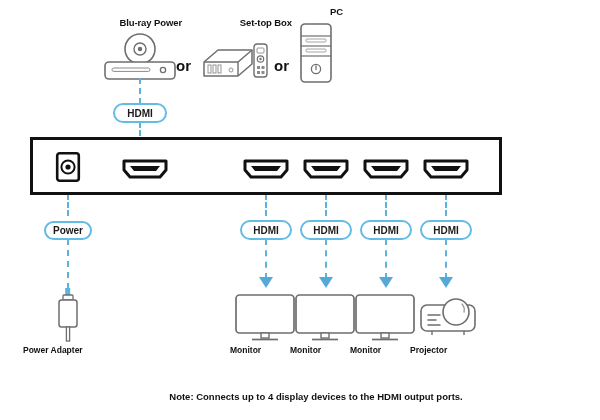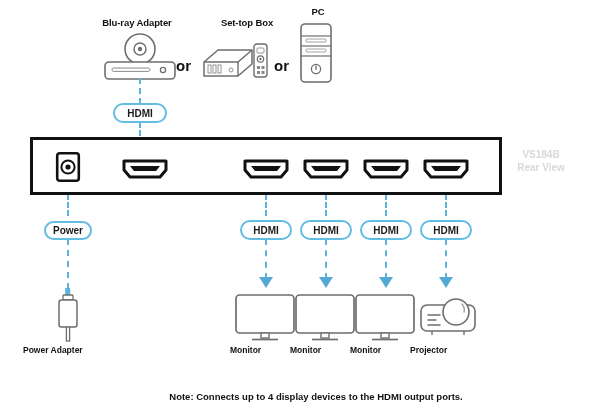--- a/index.html
+++ b/index.html
@@ -14,21 +14,21 @@
     color: #1a1a1a;
   }
   #stage { position: absolute; inset: 0; }
   .abs { position: absolute; }
 
   
   .lbl {
     font-size: 9.5px;
     font-weight: bold;
     color: #111111;
-    text-align: center;
+    text-align: right;
     white-space: nowrap;
     letter-spacing: -0.1px;
   }
   .lbl-sm {
     font-size: 8.5px;
     font-weight: bold;
     color: #111111;
     white-space: nowrap;
   }
   .or-text {
@@ -91,21 +91,21 @@
     z-index: 2;
   }
 
   svg { display: block; overflow: visible; }
 </style>
 </head>
 <body>
 
 <div id="stage">
 
-  <div class="abs lbl" style="left:92px; top:17px; width:90px;">Blu-ray Adapter</div>
+  <div class="abs lbl" style="left:92px; top:17px; width:90px;">Blu-ray Power</div>
   <div class="abs lbl" style="left:202px; top:17px; width:90px;">Set-top Box</div>
   <div class="abs lbl" style="left:293px; top:6px; width:50px;">PC</div>
 
   <div class="abs" style="left:100px; top:32px;">
     <svg width="80" height="52" viewBox="0 0 80 52">
       <circle cx="40" cy="17" r="15" fill="#ffffff" stroke="#6e6e6e" stroke-width="1.6"></circle>
       <circle cx="40" cy="17" r="6" fill="#ffffff" stroke="#6e6e6e" stroke-width="1.4"></circle>
       <circle cx="40" cy="17" r="2.2" fill="#6e6e6e"></circle>
       <rect x="5" y="30" width="70" height="17" rx="4" fill="#ffffff" stroke="#6e6e6e" stroke-width="1.6"></rect>
       <rect x="12" y="36" width="38" height="3.4" rx="1.7" fill="#ffffff" stroke="#8a8a8a" stroke-width="1"></rect>
@@ -196,24 +196,20 @@
       <path d="M8,8 L38,8 L34,13 L12,13 Z" fill="#111111"></path>
     </svg>
   </div>
   <div class="abs" style="left:423px; top:158px; z-index:5;">
     <svg width="46" height="22" viewBox="0 0 46 22">
       <path d="M2,3 L44,3 L44,12 L38,19 L8,19 L2,12 Z" fill="#ffffff" stroke="#111111" stroke-width="3" stroke-linejoin="round"></path>
       <path d="M8,8 L38,8 L34,13 L12,13 Z" fill="#111111"></path>
     </svg>
   </div>
 
-  <div class="abs rear-view" style="left:505px; top:148px; width:72px;">
-    <div>VS184B</div>
-    <div>Rear View</div>
-  </div>
 
   <div class="abs cable-v" style="left:67px; top:194px; height:22px;"></div>
 
   <div class="abs pill" style="left:44px; top:221px; width:48px; height:19px;">
     <span>Power</span>
   </div>
 
   <div class="abs cable-v" style="left:67px; top:239px; height:50px;"></div>
 
   <div class="abs" style="left:54px; top:288px;">

